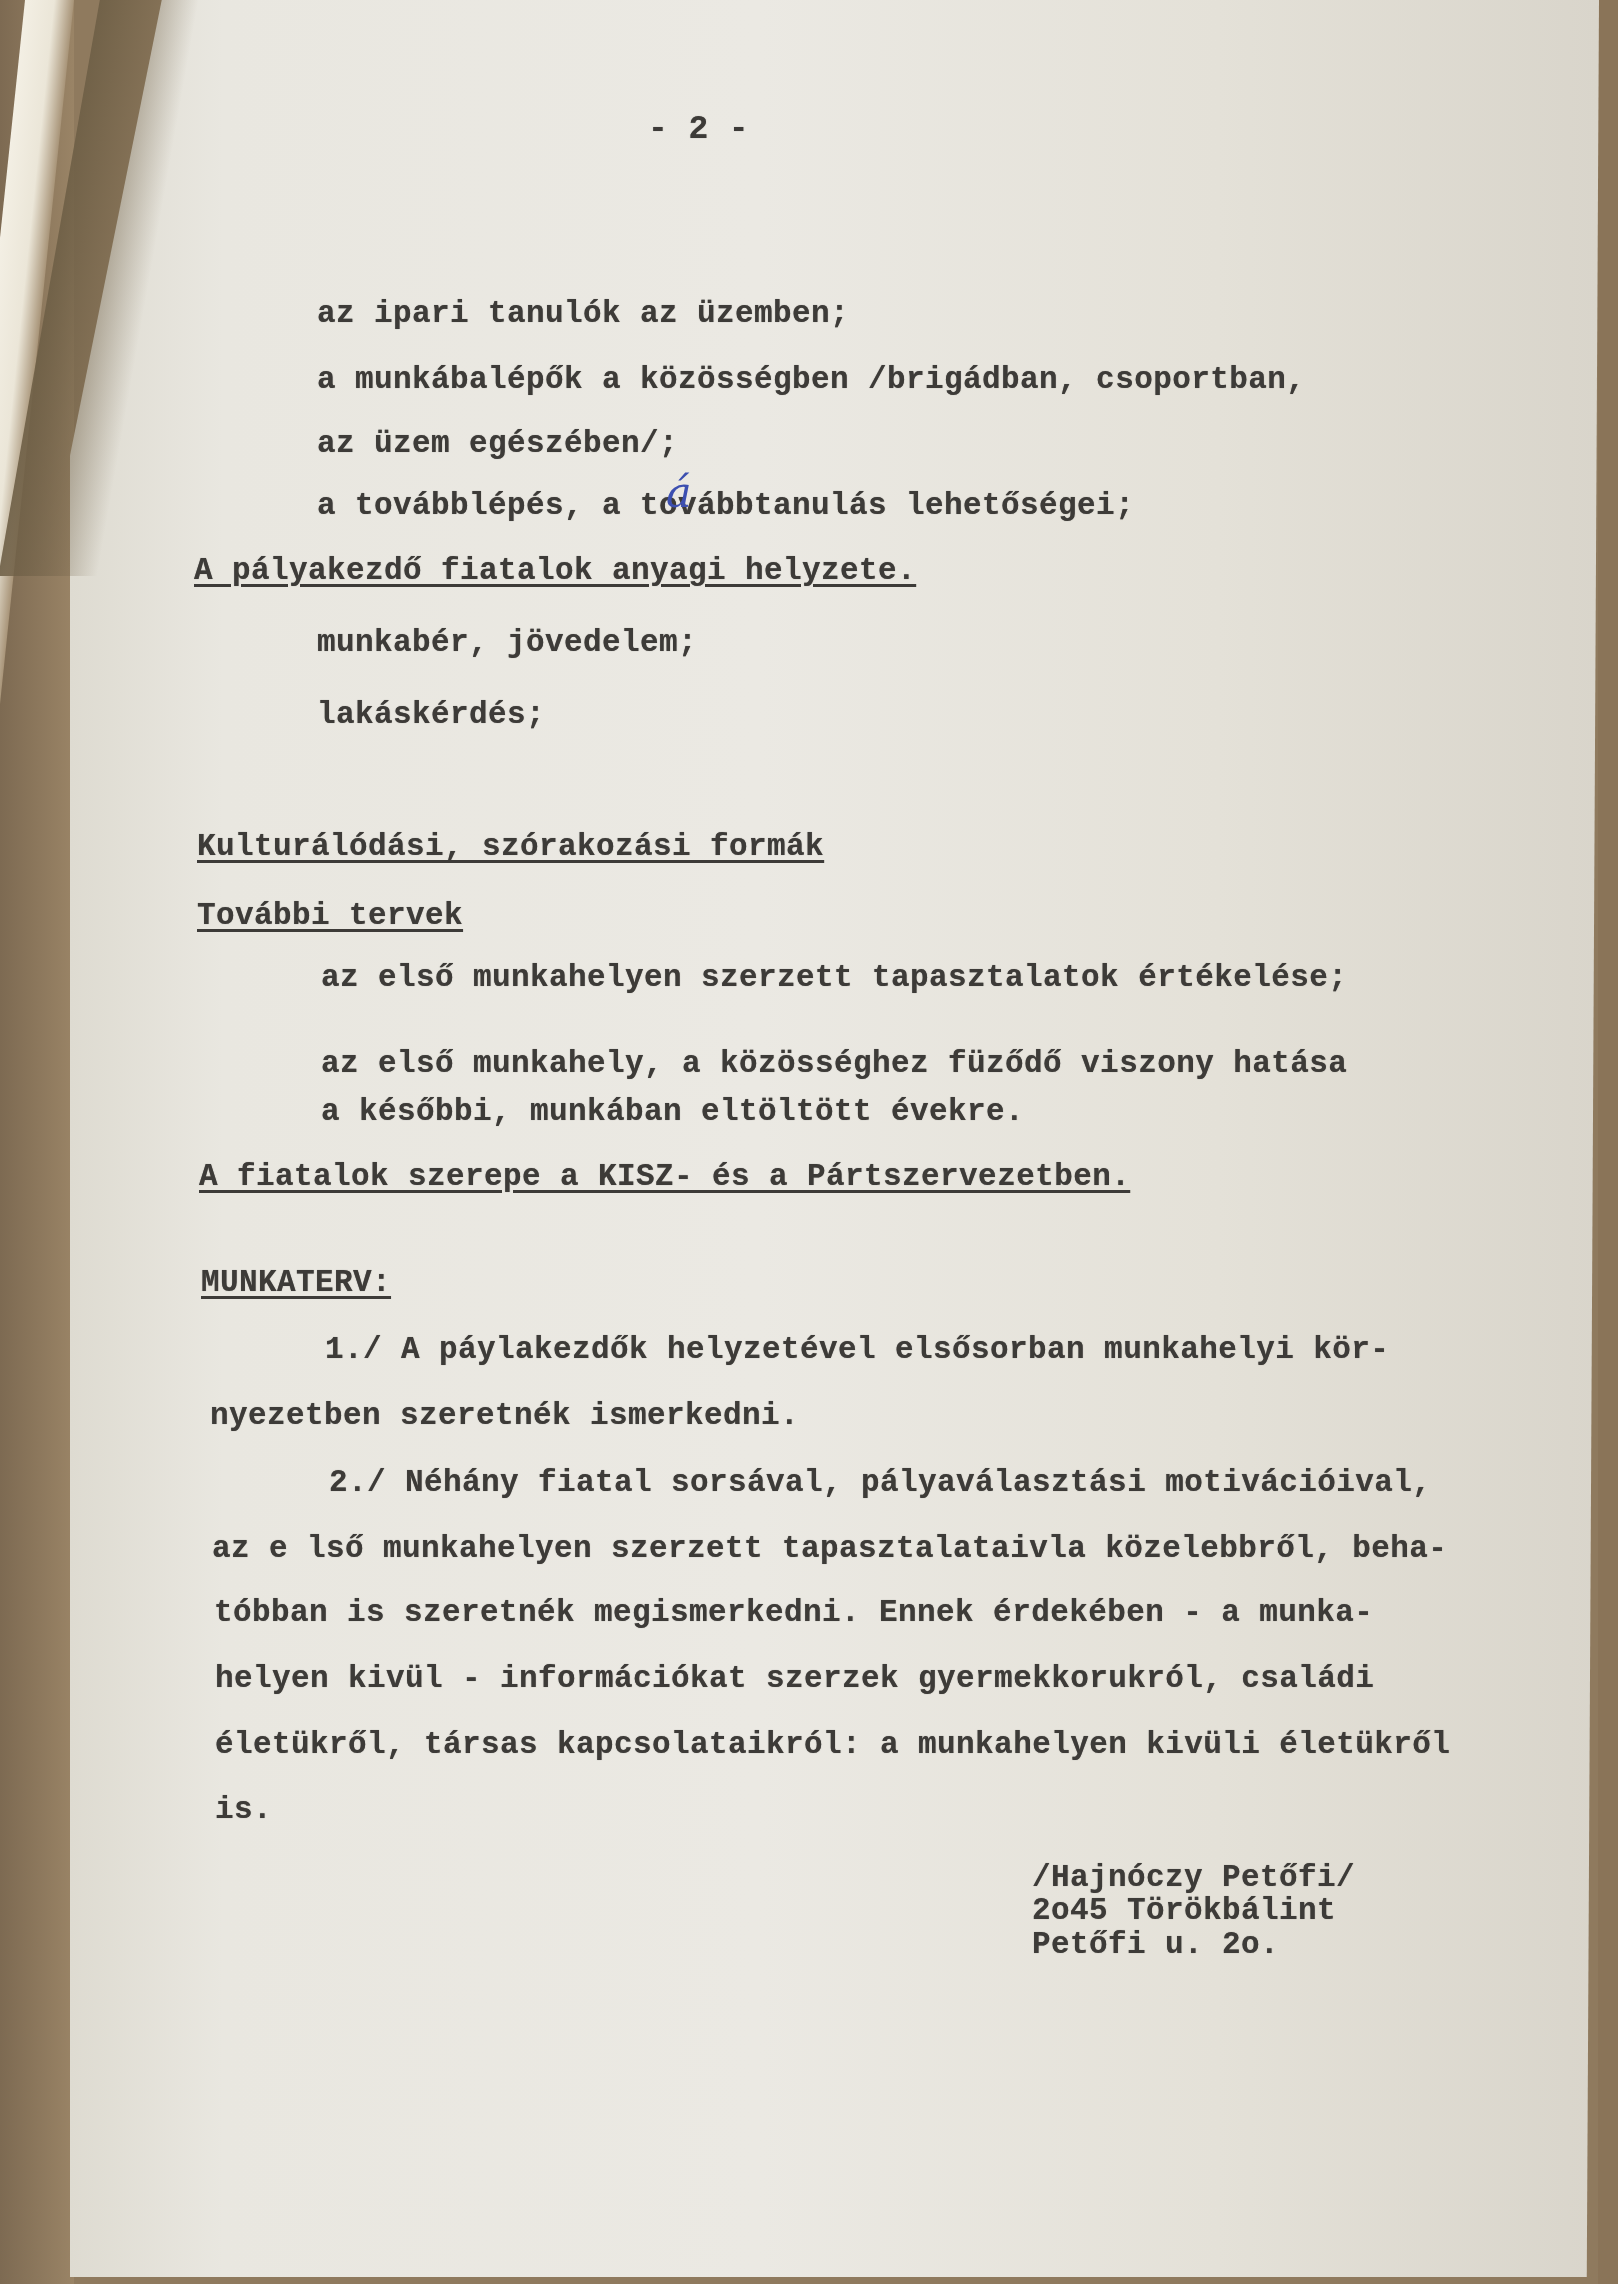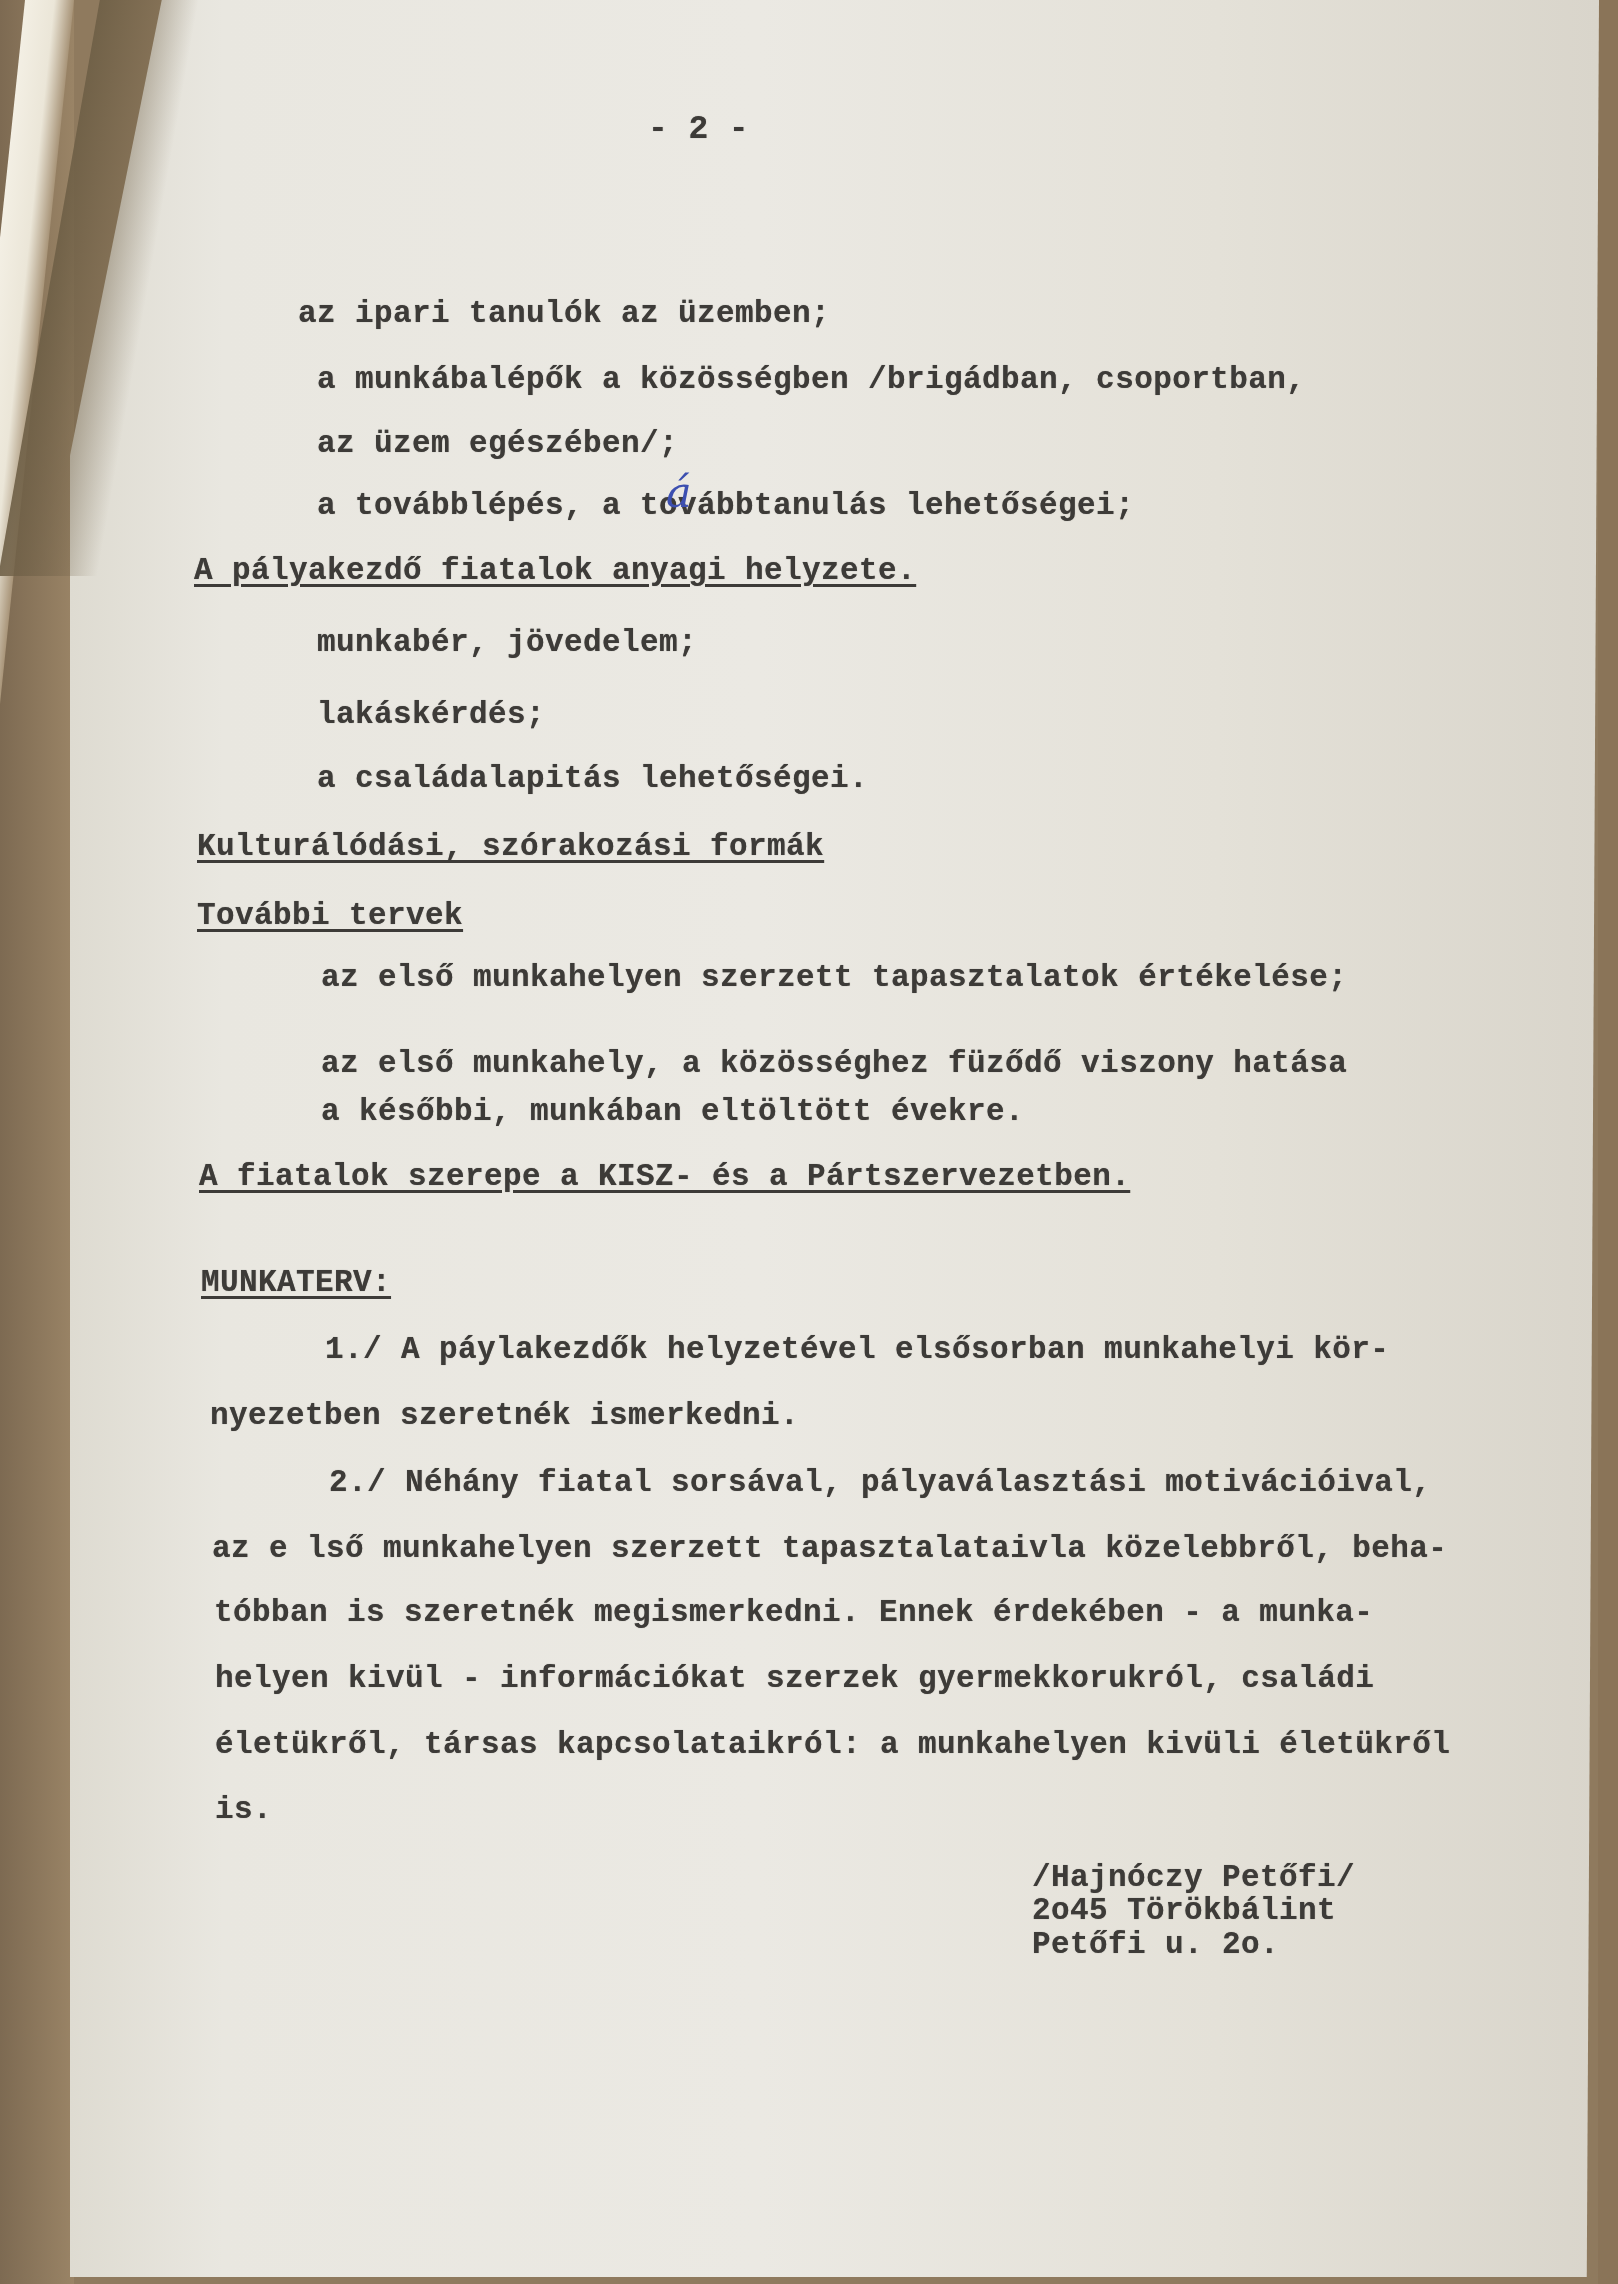--- a/index.html
+++ b/index.html
@@ -61,30 +61,29 @@
 <div class="backdrop-left"></div>
 <div class="under-sheet"></div>
 <div class="right-edge"></div>
 <div class="paper"></div>
 <div class="shadow-strip"></div>
 
 <div class="doc">
 
   <div class="line page-num" style="left:648px; top:111px;">- 2 -</div>
 
-  <div class="line" style="left:298px; top:296px;">az ipari tanulók az üzemben;</div>
+  <div class="line" style="left:317px; top:296px;">az ipari tanulók az üzemben;</div>
   <div class="line" style="left:317px; top:362px;">a munkábalépők a közösségben /brigádban, csoportban,</div>
   <div class="line" style="left:317px; top:426px;">az üzem egészében/;</div>
   <div class="line" style="left:317px; top:488px;">a továbblépés, a továbbtanulás lehetőségei;</div>
   <div class="correction" style="left:666px; top:467px;">á</div>
 
   <div class="line ul" style="left:194px; top:553px;">A pályakezdő fiatalok anyagi helyzete.</div>
   <div class="line" style="left:317px; top:625px;">munkabér, jövedelem;</div>
   <div class="line" style="left:317px; top:697px;">lakáskérdés;</div>
-  <div class="line" style="left:317px; top:761px;">a családalapitás lehetőségei.</div>
 
   <div class="line ul" style="left:197px; top:829px;">Kulturálódási, szórakozási formák</div>
 
   <div class="line ul" style="left:197px; top:898px;font-family:Liberation Mono, monospace;">További tervek</div>
   <div class="line" style="left:321px; top:960px;">az első munkahelyen szerzett tapasztalatok értékelése;</div>
   <div class="line" style="left:321px; top:1026px;margin-top:20px;">az első munkahely, a közösséghez füződő viszony hatása</div>
   <div class="line" style="left:321px; top:1094px;">a későbbi, munkában eltöltött évekre.</div>
 
   <div class="line ul" style="left:199px; top:1159px;">A fiatalok szerepe a KISZ- és a Pártszervezetben.</div>
 

